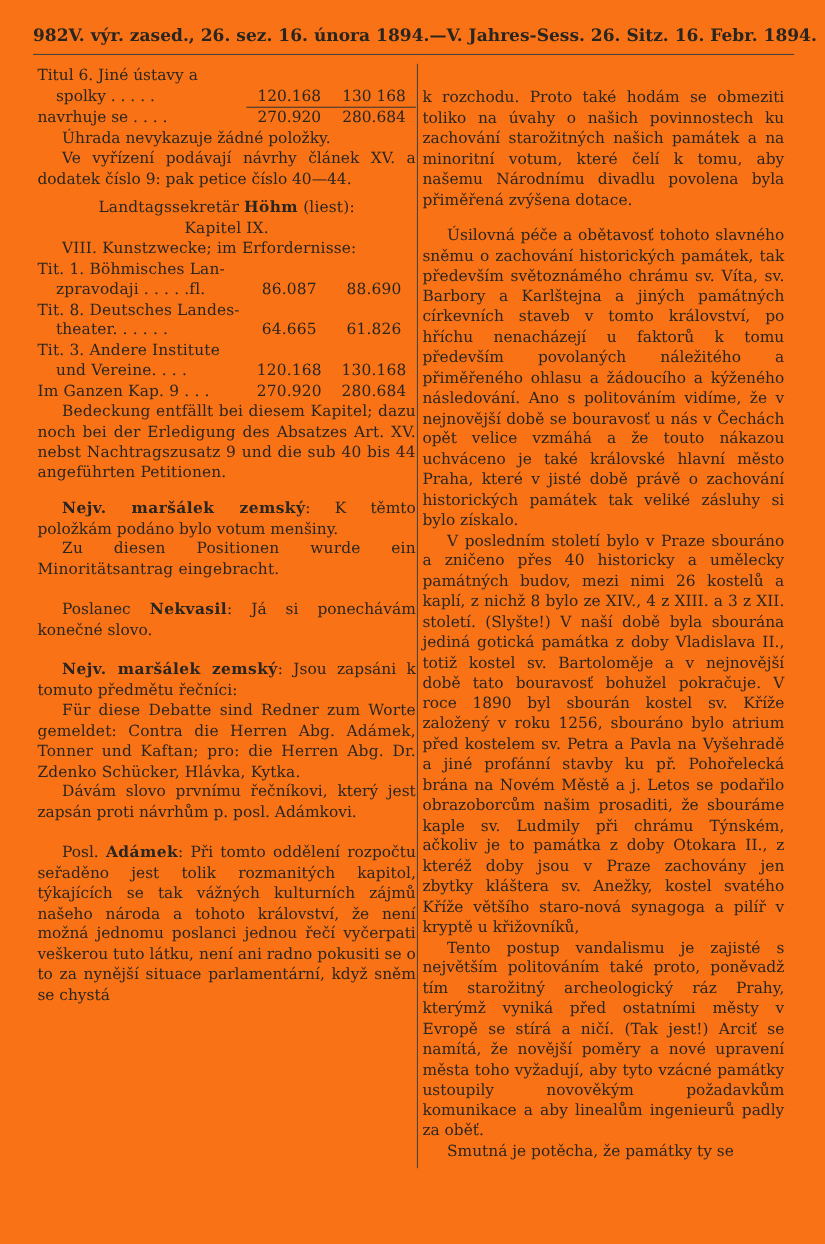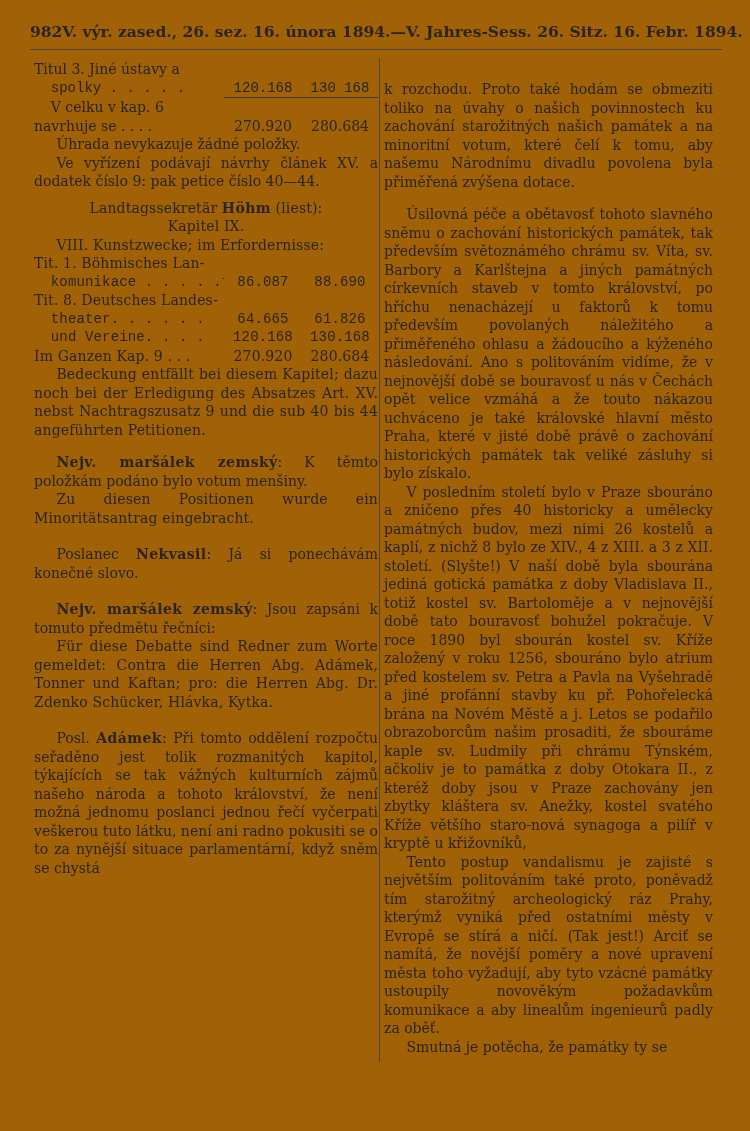--- a/index.html
+++ b/index.html
@@ -1,32 +1,32 @@
 <!DOCTYPE html>
 <html><head>
 <meta charset="utf-8">
 <style>
   html,body{margin:0;padding:0;}
   body{width:750px;height:1131px;background:#e8e6e1;font-family:"DejaVu Serif","Liberation Serif",serif;}
-  .page{position:relative;width:750px;height:1131px;background:#a16207;color:#2a251f;overflow:hidden;}
+  .page{position:relative;width:750px;height:1131px;background:#f97316;color:#2a251f;overflow:hidden;}
   .header{position:absolute;top:22px;left:30px;width:692px;display:flex;justify-content:space-between;
           font-weight:bold;font-size:15.5px;white-space:nowrap;}
   .rule{position:absolute;left:30px;top:49px;width:692px;border-top:1.6px solid #4a443c;}
   .divider{position:absolute;left:379px;top:58px;height:1004px;border-left:1.3px solid #4a443c;}
   .col{position:absolute;top:60px;font-size:14px;line-height:18.5px;text-align:justify;}
   .col.left{left:34px;width:344px;}
   .col.right{left:384px;width:329px;margin-top:20px;}
   .para{margin:0;}
   .ctr{text-align:center;}
   .ind{text-indent:1.6em;}
   .g1{margin-top:8px;} .g2{margin-top:14px;} .g3{margin-top:18px;}
   .b{font-weight:bold;letter-spacing:0.4px;}
   .fraktur{letter-spacing:0.15px;}
   .trow .l2{display:flex;text-indent:0;}
-  .trow .l2.ind2{padding-left:1.2em;font-family:Liberation Mono, monospace;}
+  .trow .l2.ind2{padding-left:1.2em;}
   .trow .l1.ind2{padding-left:1.2em;}
   .lbl{flex:1;white-space:nowrap;overflow:hidden;}
   .nums{display:flex;flex:0 0 auto;}
   .n1{width:78px;text-align:center;}
   .n2{width:76px;text-align:center;}
   .sum{border-bottom:1.3px solid #3f3931;}
   .yearrow{display:flex;}
   .ysp{flex:1;}
   .yh{width:78px;text-align:center;}
   .yh2{width:76px;text-align:center;}
@@ -38,65 +38,65 @@
   <div class="header">
     <span>982</span>
     <span>V. výr. zased., 26. sez. 16. února 1894.</span>
     <span>—</span>
     <span>V. Jahres-Sess. 26. Sitz. 16. Febr. 1894.</span>
   </div>
   <div class="rule"></div>
   <div class="divider"></div>
   <div class="col left" id="left-col">
       <div class="trow">
-        <div class="l1">Titul 3. Jiné ústavy a</div>
+        <div class="l1">Titul 6. Jiné ústavy a</div>
         <div class="l2 ind2">
           <span class="lbl">spolky . . . . .</span>
           <span class="nums sum">
             <span class="n1">120.168</span>
             <span class="n2">130 168</span>
           </span>
         </div>
       </div>
       <div class="trow">
-        <div class="l1 ind2">V celku v kap. 6</div>
         <div class="l2">
           <span class="lbl">navrhuje se . . . .</span>
           <span class="nums">
             <span class="n1">270.920</span>
             <span class="n2">280.684</span>
           </span>
         </div>
       </div>
       <div class="para ind"><span>Úhrada nevykazuje žádné položky.</span></div>
       <div class="para ind"><span>Ve vyřízení podávají návrhy článek XV. a dodatek číslo 9: pak petice číslo 40—44.</span></div>
       <div class="para fraktur ctr g1"><span>Landtagssekretär </span><span class="b">Höhm</span><span> (liest):</span></div>
       <div class="para fraktur ctr"><span>Kapitel IX.</span></div>
       <div class="para fraktur ind"><span>VIII. Kunstzwecke; im Erfordernisse:</span></div>
       <div class="trow fraktur">
         <div class="l1">Tit. 1. Böhmisches Lan-</div>
         <div class="l2 ind2">
-          <span class="lbl">komunikace . . . . .fl.</span>
+          <span class="lbl">zpravodaji . . . . .fl.</span>
           <span class="nums">
             <span class="n1">86.087</span>
             <span class="n2">88.690</span>
           </span>
         </div>
       </div>
       <div class="trow fraktur">
         <div class="l1">Tit. 8. Deutsches Landes-</div>
         <div class="l2 ind2">
           <span class="lbl">theater. . . . . .</span>
           <span class="nums">
             <span class="n1">64.665</span>
             <span class="n2">61.826</span>
           </span>
         </div>
       </div>
       <div class="trow fraktur">
+        <div class="l1">Tit. 3. Andere Institute</div>
         <div class="l2 ind2">
           <span class="lbl">und Vereine. . . .</span>
           <span class="nums">
             <span class="n1">120.168</span>
             <span class="n2">130.168</span>
           </span>
         </div>
       </div>
       <div class="trow fraktur">
         <div class="l2">
@@ -106,20 +106,21 @@
             <span class="n2">280.684</span>
           </span>
         </div>
       </div>
       <div class="para fraktur ind"><span>Bedeckung entfällt bei diesem Kapitel; dazu noch bei der Erledigung des Absatzes Art. XV. nebst Nachtragszusatz 9 und die sub 40 bis 44 angeführten Petitionen.</span></div>
       <div class="para ind g2"><span class="b">Nejv. maršálek zemský</span><span>: K těmto položkám podáno bylo votum menšiny.</span></div>
       <div class="para fraktur ind"><span>Zu diesen Positionen wurde ein Minoritätsantrag eingebracht.</span></div>
       <div class="para ind g3"><span>Poslanec </span><span class="b">Nekvasil</span><span>: Já si ponechávám konečné slovo.</span></div>
       <div class="para ind g3"><span class="b">Nejv. maršálek zemský</span><span>: Jsou zapsáni k tomuto předmětu řečníci:</span></div>
       <div class="para fraktur ind"><span>Für diese Debatte sind Redner zum Worte gemeldet: Contra die Herren Abg. Adámek, Tonner und Kaftan; pro: die Herren Abg. Dr. Zdenko Schücker, Hlávka, Kytka.</span></div>
+      <div class="para ind"><span>Dávám slovo prvnímu řečníkovi, který jest zapsán proti návrhům p. posl. Adámkovi.</span></div>
       <div class="para ind g3"><span>Posl. </span><span class="b">Adámek</span><span>: Při tomto oddělení rozpočtu seřaděno jest tolik rozmanitých kapitol, týkajících se tak vážných kulturních zájmů našeho národa a tohoto království, že není možná jednomu poslanci jednou řečí vyčerpati veškerou tuto látku, není ani radno pokusiti se o to za nynější situace parlamentární, když sněm se chystá</span></div>
     </div>
   <div class="col right" id="right-col">
       <div class="para"><span>k rozchodu. Proto také hodám se obmeziti toliko na úvahy o našich povinnostech ku zachování starožitných našich památek a na minoritní votum, které čelí k tomu, aby našemu Národnímu divadlu povolena byla přiměřená zvýšena dotace.</span></div>
       <div class="para ind g2"><span>Úsilovná péče a obětavosť tohoto slavného sněmu o zachování historických památek, tak především světoznámého chrámu sv. Víta, sv. Barbory a Karlštejna a jiných památných církevních staveb v tomto království, po hříchu nenacházejí u faktorů k tomu především povolaných náležitého a přiměřeného ohlasu a žádoucího a kýženého následování. Ano s politováním vidíme, že v nejnovější době se bouravosť u nás v Čechách opět velice vzmáhá a že touto nákazou uchváceno je také královské hlavní město Praha, které v jisté době právě o zachování historických památek tak veliké zásluhy si bylo získalo.</span></div>
       <div class="para ind"><span>V posledním století bylo v Praze sbouráno a zničeno přes 40 historicky a umělecky památných budov, mezi nimi 26 kostelů a kaplí, z nichž 8 bylo ze XIV., 4 z XIII. a 3 z XII. století. (Slyšte!) V naší době byla sbourána jediná gotická památka z doby Vladislava II., totiž kostel sv. Bartoloměje a v nejnovější době tato bouravosť bohužel pokračuje. V roce 1890 byl sbourán kostel sv. Kříže založený v roku 1256, sbouráno bylo atrium před kostelem sv. Petra a Pavla na Vyšehradě a jiné profánní stavby ku př. Pohořelecká brána na Novém Městě a j. Letos se podařilo obrazoborcům našim prosaditi, že sbouráme kaple sv. Ludmily při chrámu Týnském, ačkoliv je to památka z doby Otokara II., z kteréž doby jsou v Praze zachovány jen zbytky kláštera sv. Anežky, kostel svatého Kříže většího staro-nová synagoga a pilíř v kryptě u křižovníků,</span></div>
       <div class="para ind"><span>Tento postup vandalismu je zajisté s největším politováním také proto, poněvadž tím starožitný archeologický ráz Prahy, kterýmž vyniká před ostatními městy v Evropě se stírá a ničí. (Tak jest!) Arciť se namítá, že novější poměry a nové upravení města toho vyžadují, aby tyto vzácné památky ustoupily novověkým požadavkům komunikace a aby linealům ingenieurů padly za oběť.</span></div>
       <div class="para ind"><span>Smutná je potěcha, že památky ty se</span></div>
     </div>
 </div>

